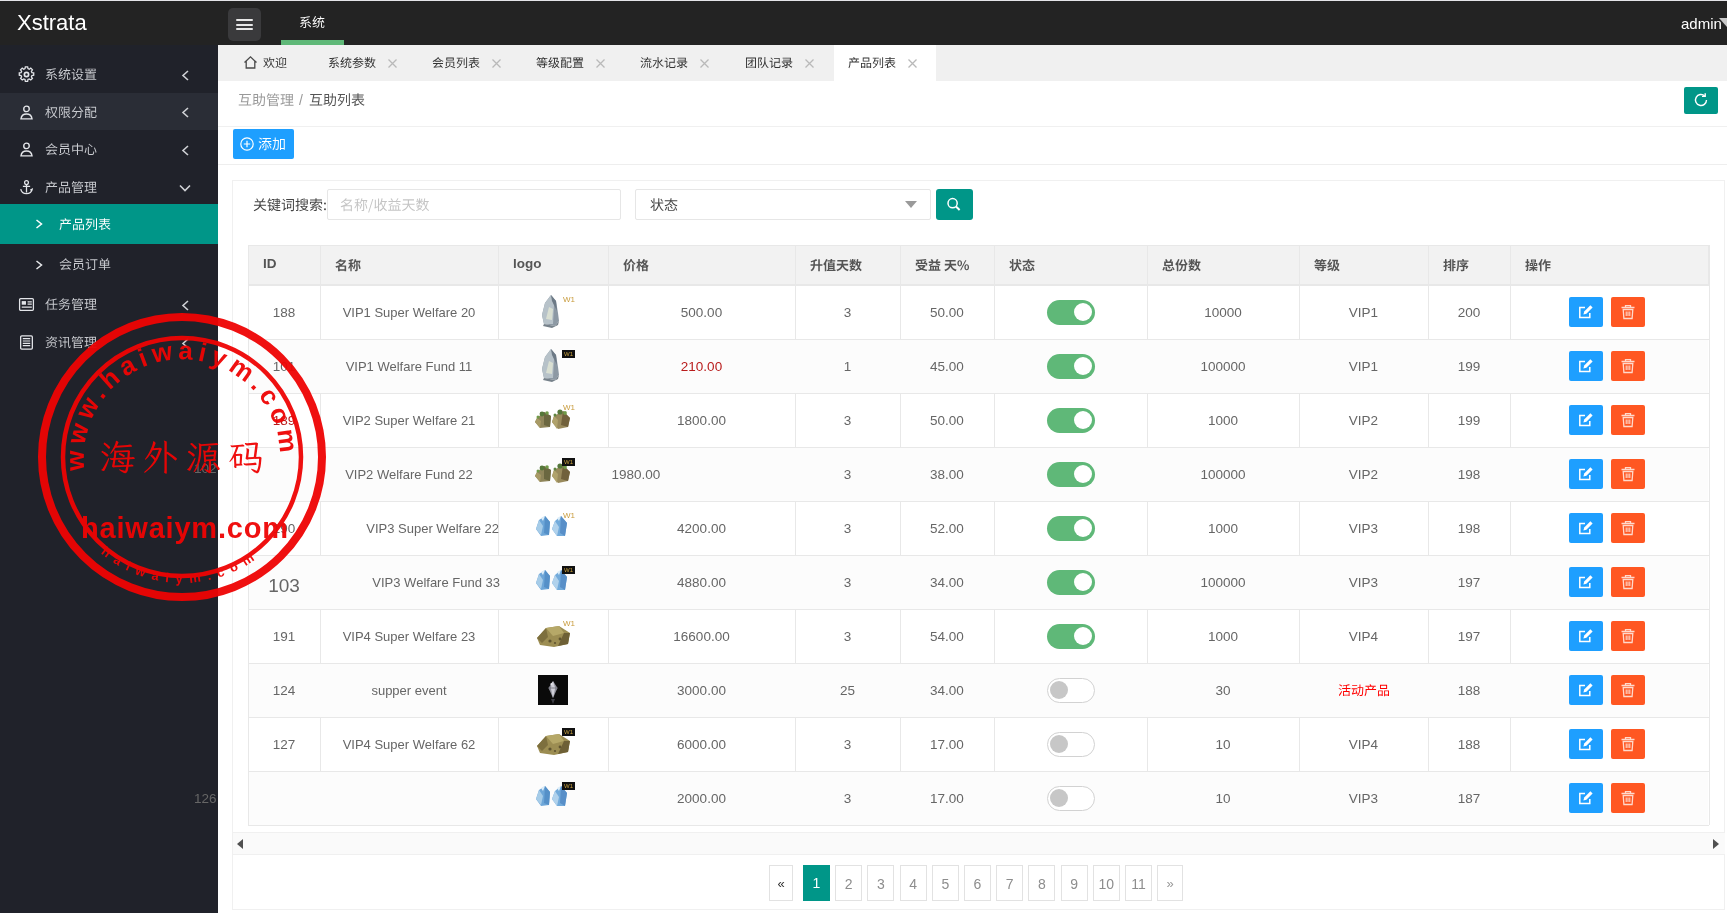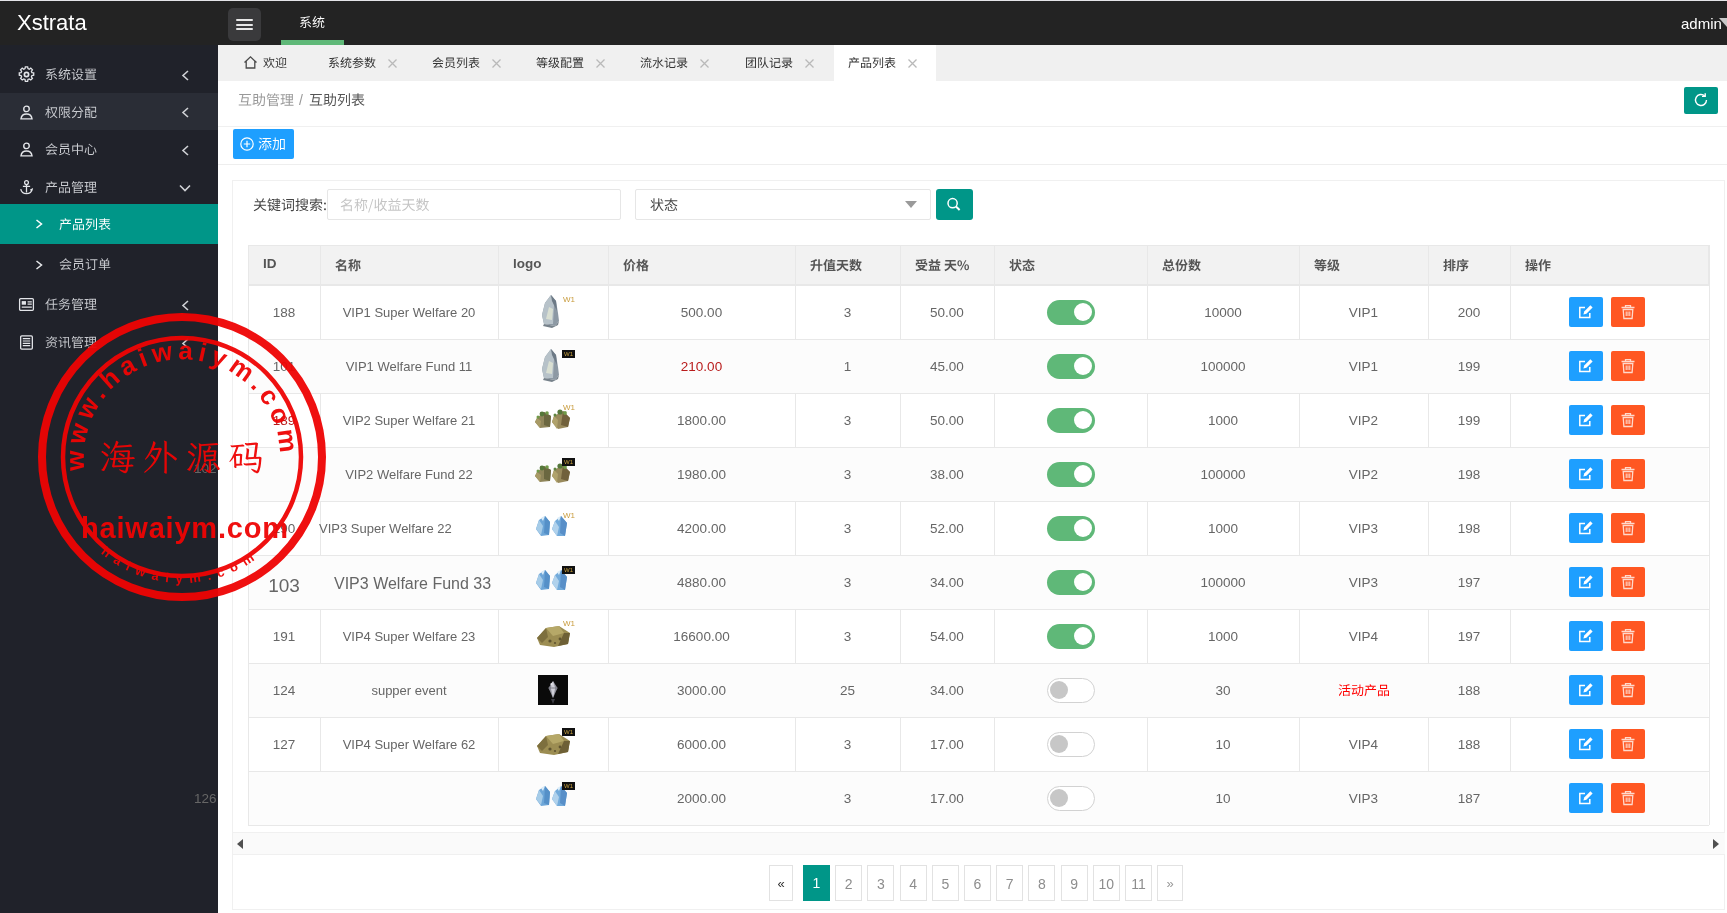--- a/index.html
+++ b/index.html
@@ -405,42 +405,42 @@
     <path d="M25 15 29 19 28 28 23 21z" fill="#b0a26c"></path>
     <circle cx="13" cy="13" r="2.4" fill="#55773a"></circle>
     <circle cx="31" cy="11" r="2.6" fill="#55773a"></circle>
     <circle cx="18" cy="12" r="1.8" fill="#6f9a48"></circle>
     <circle cx="36" cy="12" r="1.9" fill="#6f9a48"></circle>
     <circle cx="9" cy="16" r="1.5" fill="#6f9a48"></circle>
     <circle cx="26" cy="14" r="1.5" fill="#5f8540"></circle>
     <rect x="33" y="3" width="13" height="8" fill="#111"></rect>
     <text x="35" y="9" font-size="6" fill="#caa33f" font-family="Liberation Sans">W1</text>
   </svg>
-<div class="abs" style="left:611.5px;top:467px;width:180px;text-align:center;font-size:13.5px;color:#666">1980.00</div>
+<div class="abs" style="left:611.5px;top:467px;width:180px;text-align:left;font-size:13.5px;color:#666">1980.00</div>
 <div class="abs" style="left:757.5px;top:467px;width:180px;text-align:center;font-size:13.5px;color:#666">3</div>
 <div class="abs" style="left:857.0px;top:467px;width:180px;text-align:center;font-size:13.5px;color:#666">38.00</div>
 <div class="abs" style="left:1046.5px;top:461.5px;width:48px;height:25px;background:#5FB878;border-radius:13px"></div>
 <div class="abs" style="left:1073.5px;top:465.0px;width:18px;height:18px;background:#fff;border-radius:50%"></div>
 <div class="abs" style="left:1133.0px;top:467px;width:180px;text-align:center;font-size:13.5px;color:#666">100000</div>
 <div class="abs" style="left:1273.5px;top:467px;width:180px;text-align:center;font-size:13.5px;color:#666">VIP2</div>
 <div class="abs" style="left:1379.0px;top:467px;width:180px;text-align:center;font-size:13.5px;color:#666">198</div>
 <div class="abs" style="left:1569px;top:459.0px;width:34px;height:30px;background:#1E9FFF;border-radius:2px"></div>
 <svg class="abs" style="left:1577px;top:466.0px" width="17" height="17" viewBox="0 0 17 17">
     <path d="M12.8 9v4.6H2.8V3.6H8" fill="none" stroke="#fff" stroke-width="1.5"></path>
     <path d="M6.4 10.5 7.2 7.5 13.4 1.3l2.2 2.2-6.2 6.2z" fill="#fff"></path>
   </svg>
 <div class="abs" style="left:1611px;top:459.0px;width:34px;height:30px;background:#FF5722;border-radius:2px"></div>
 <svg class="abs" style="left:1620px;top:466.0px" width="16" height="16" viewBox="0 0 16 16">
     <path d="M1.5 3.5h13" stroke="#ffd9cc" stroke-width="1.5"></path>
     <path d="M5.5 3.2V1.6h5v1.6" fill="none" stroke="#ffd9cc" stroke-width="1.3"></path>
     <path d="M3.2 5.5h9.6l-.7 9H3.9z" fill="none" stroke="#ffd9cc" stroke-width="1.3"></path>
     <path d="M6.2 7.5v4.5M8 7.5v4.5M9.8 7.5v4.5" stroke="#ffd9cc" stroke-width="1.1"></path>
   </svg>
 <div class="abs" style="left:194.0px;top:521px;width:180px;text-align:center;font-size:13.5px;color:#666">190</div>
-<div class="abs" style="left:319.0px;top:521px;width:180px;text-align:left;font-size:13px;color:#666">VIP3 Super Welfare 22</div>
+<div class="abs" style="left:319.0px;top:521px;width:180px;text-align:right;font-size:13px;color:#666">VIP3 Super Welfare 22</div>
 <svg class="abs" style="left:529.0px;top:509.0px" width="48" height="38" viewBox="0 0 48 38">
     <path d="M10 11 16 7 21 13 20 26 12 27 7 20z" fill="#6da6d8"></path>
     <path d="M16 7 21 13 20 26 15 24z" fill="#5590c8"></path>
     <path d="M10 11 14 17 12 26 7 20z" fill="#a6cce8"></path>
     <path d="M26 12 32 7 38 14 36 27 28 27 23 20z" fill="#73abdb"></path>
     <path d="M32 7 38 14 36 27 31 24z" fill="#588fc8"></path>
     <path d="M26 12 30 18 28 27 23 20z" fill="#b1d2ec"></path>
     <path d="M12 9 16 7 14 12z" fill="#dcedf8"></path>
     <path d="M28 9 32 7 30 12z" fill="#dcedf8"></path>
     <text x="34" y="9" font-size="8" fill="#c89b3c" font-family="Liberation Sans">W1</text>
@@ -460,21 +460,21 @@
   </svg>
 <div class="abs" style="left:1611px;top:513.0px;width:34px;height:30px;background:#FF5722;border-radius:2px"></div>
 <svg class="abs" style="left:1620px;top:520.0px" width="16" height="16" viewBox="0 0 16 16">
     <path d="M1.5 3.5h13" stroke="#ffd9cc" stroke-width="1.5"></path>
     <path d="M5.5 3.2V1.6h5v1.6" fill="none" stroke="#ffd9cc" stroke-width="1.3"></path>
     <path d="M3.2 5.5h9.6l-.7 9H3.9z" fill="none" stroke="#ffd9cc" stroke-width="1.3"></path>
     <path d="M6.2 7.5v4.5M8 7.5v4.5M9.8 7.5v4.5" stroke="#ffd9cc" stroke-width="1.1"></path>
   </svg>
 <div class="abs" style="left:249px;top:556px;width:1459px;height:53px;background:#fcfcfc;z-index:0"></div>
 <div class="abs" style="left:194.0px;top:575px;width:180px;text-align:center;font-size:19px;color:#666">103</div>
-<div class="abs" style="left:334px;top:575px;width:180px;text-align:left;font-size:16px;color:#666">VIP3 Welfare Fund 33</div>
+<div class="abs" style="left:320px;top:575px;width:180px;text-align:right;font-size:13px;color:#666">VIP3 Welfare Fund 33</div>
 <svg class="abs" style="left:529.0px;top:563.0px" width="48" height="38" viewBox="0 0 48 38">
     <path d="M10 11 16 7 21 13 20 26 12 27 7 20z" fill="#6da6d8"></path>
     <path d="M16 7 21 13 20 26 15 24z" fill="#5590c8"></path>
     <path d="M10 11 14 17 12 26 7 20z" fill="#a6cce8"></path>
     <path d="M26 12 32 7 38 14 36 27 28 27 23 20z" fill="#73abdb"></path>
     <path d="M32 7 38 14 36 27 31 24z" fill="#588fc8"></path>
     <path d="M26 12 30 18 28 27 23 20z" fill="#b1d2ec"></path>
     <path d="M12 9 16 7 14 12z" fill="#dcedf8"></path>
     <path d="M28 9 32 7 30 12z" fill="#dcedf8"></path>
     <rect x="33" y="3" width="13" height="8" fill="#111"></rect>

